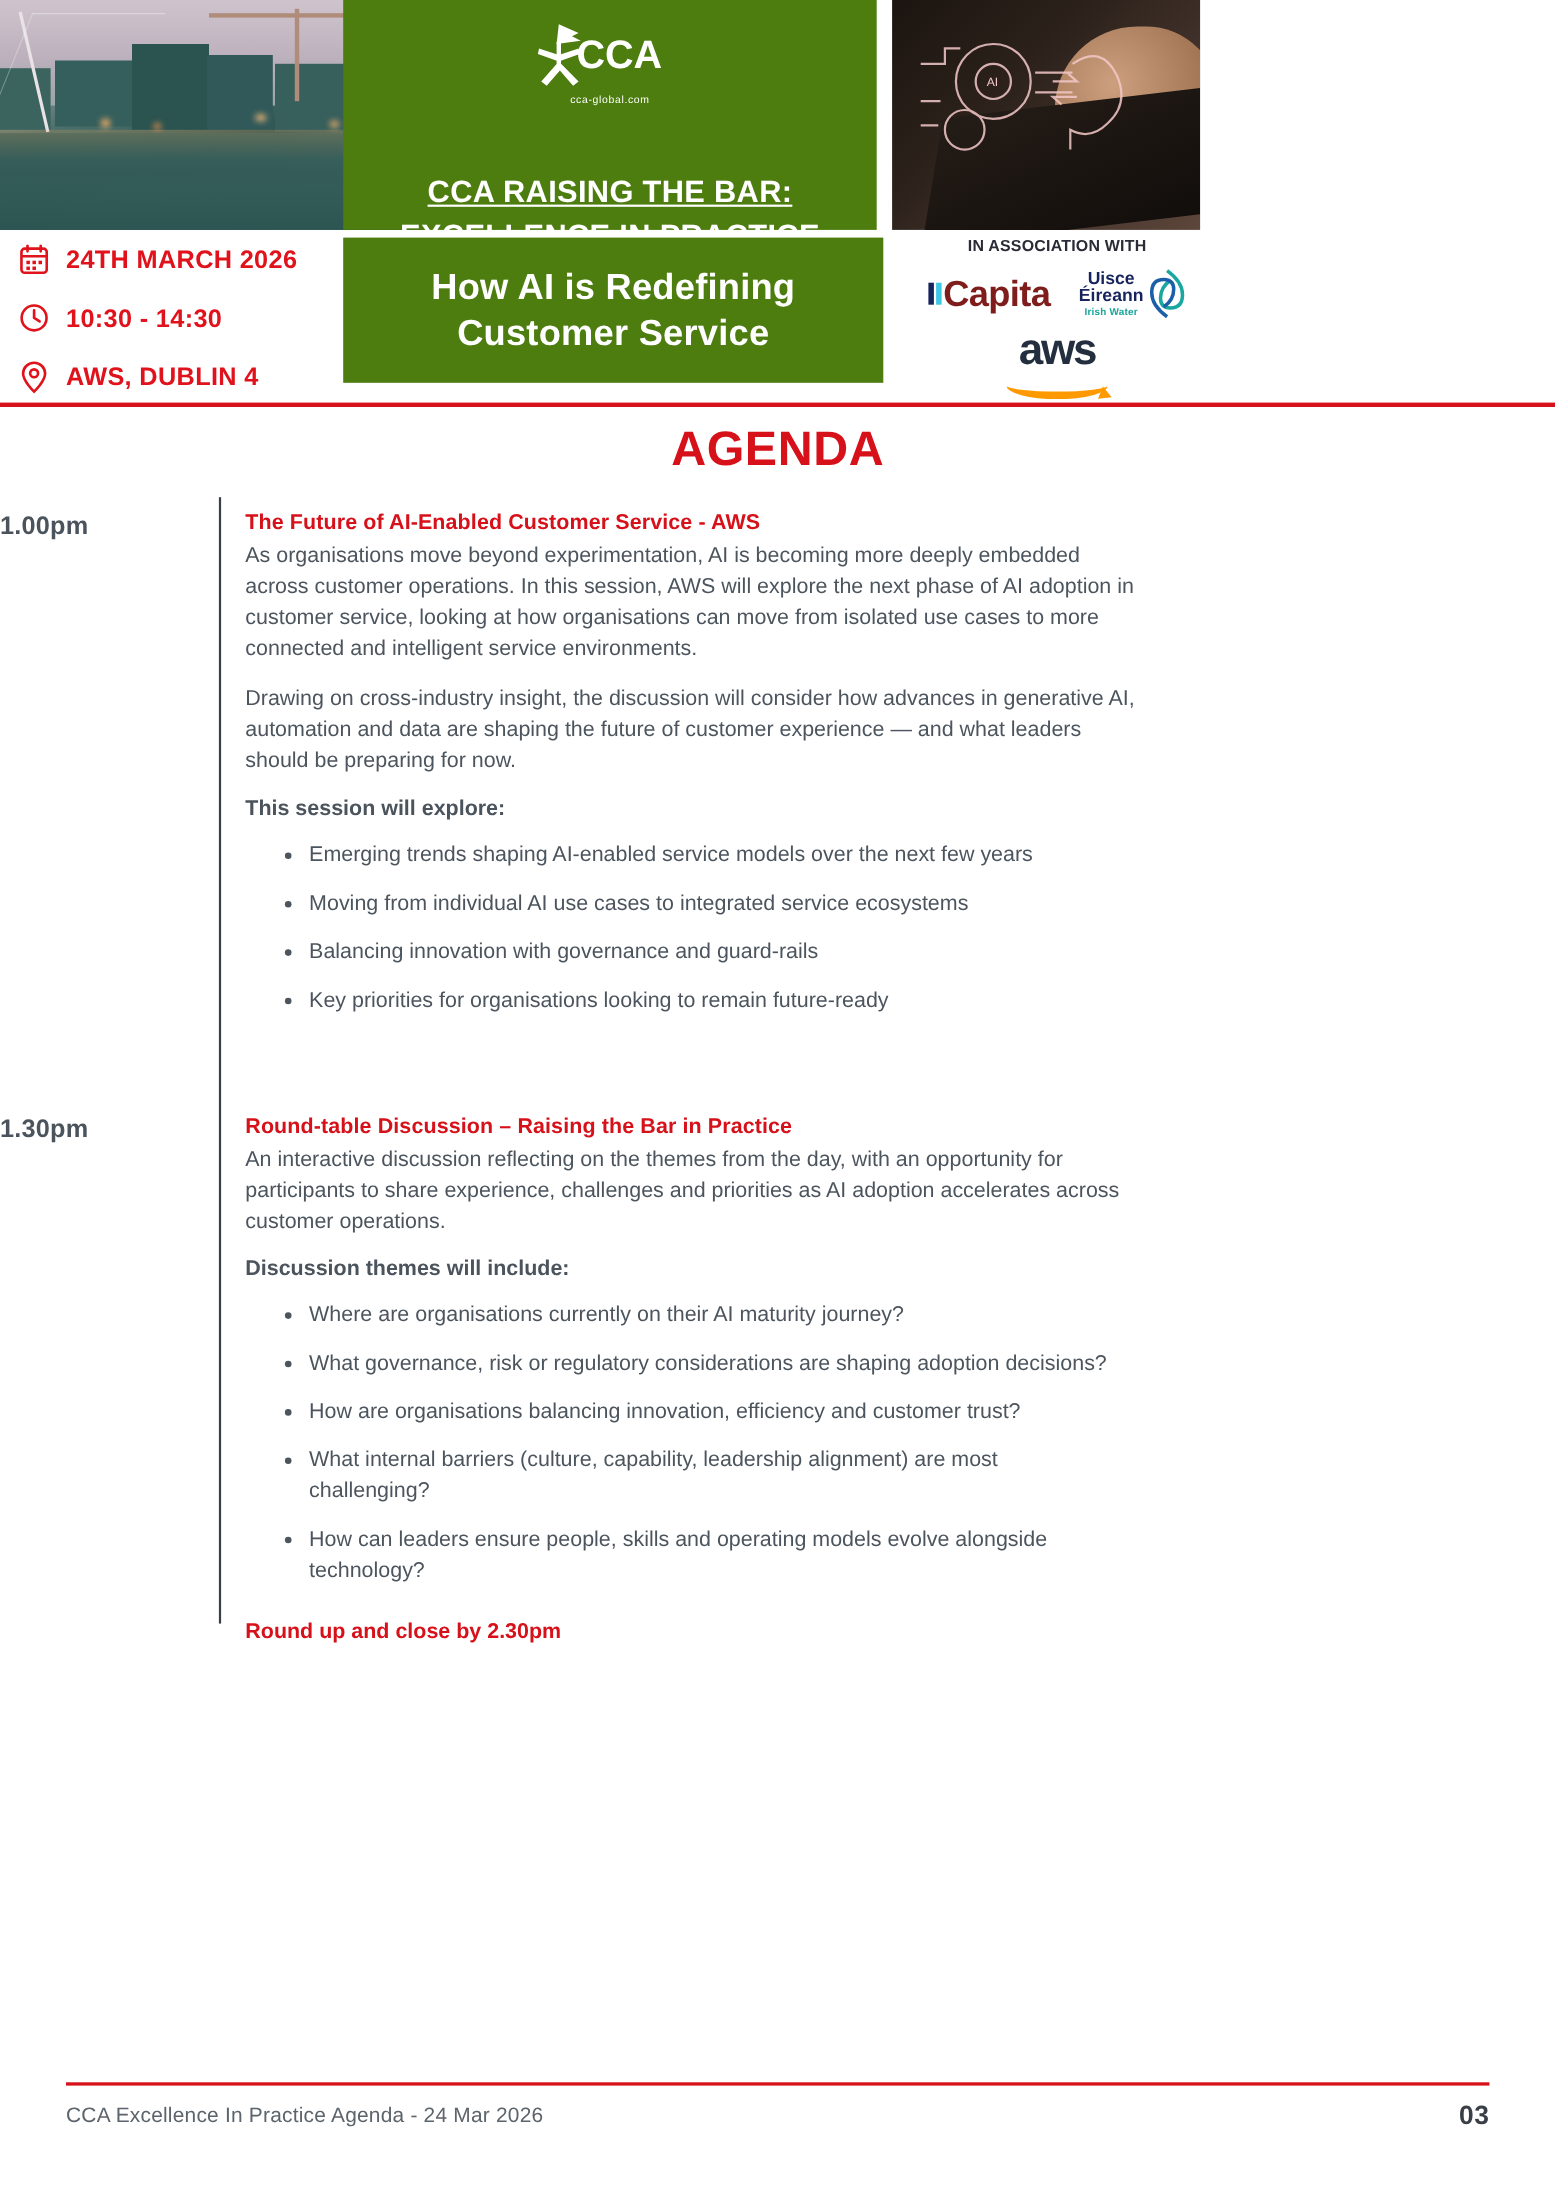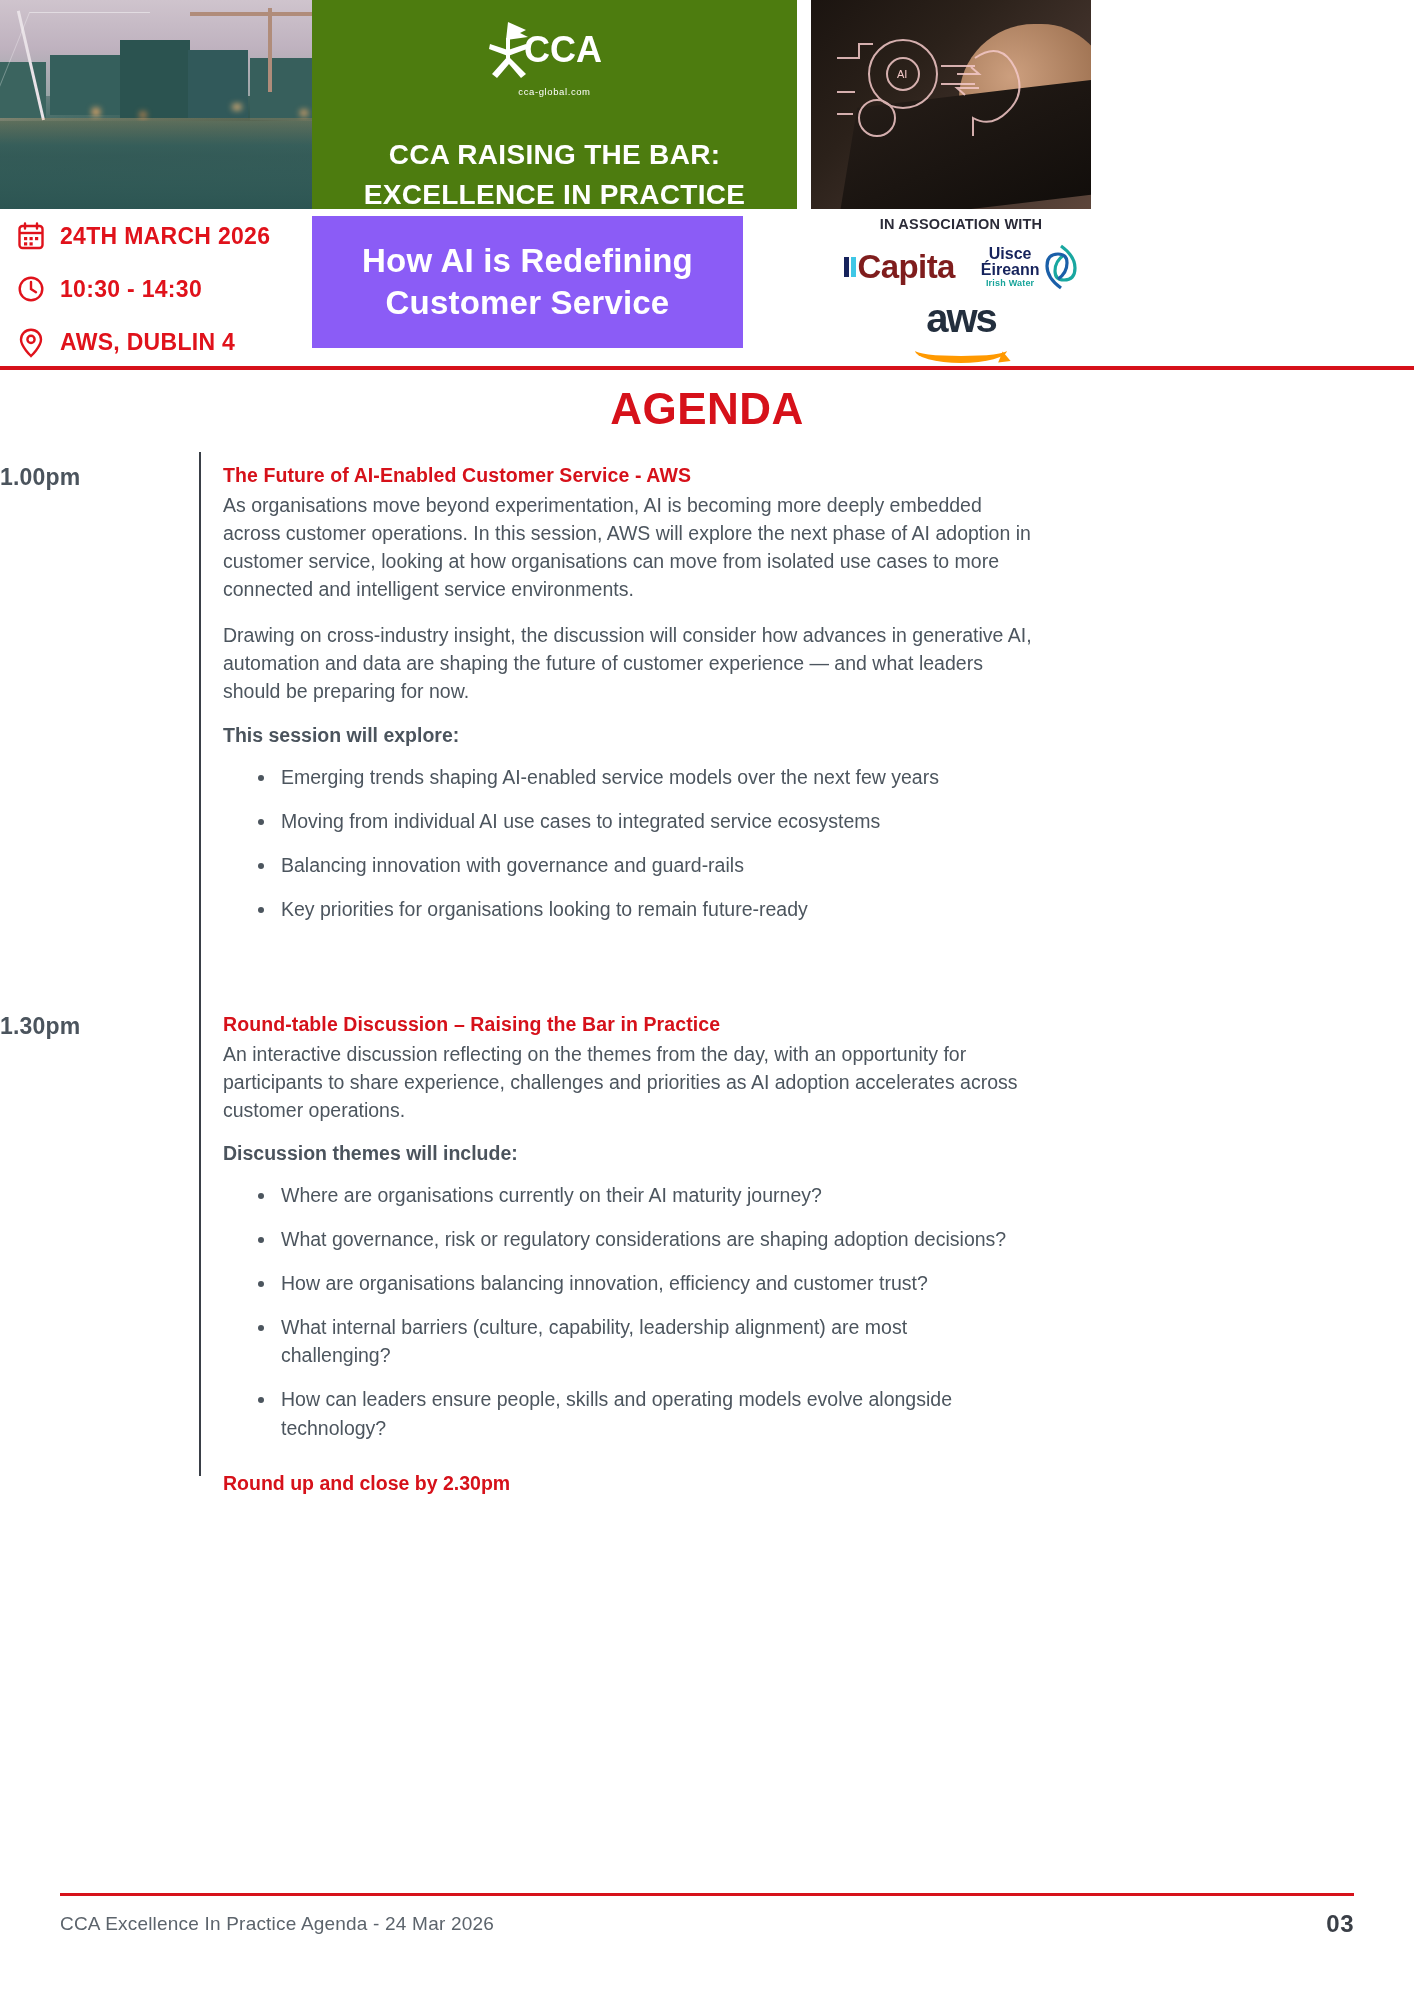--- a/index.html
+++ b/index.html
@@ -58,43 +58,44 @@
   }
 
   .hdr-red-top{
     position:absolute;left:312px;top:0;width:485px;height:209px;
     background:#4d7c0f;color:#fff;text-align:center;
   }
   .cca-logo{position:relative;margin:0 auto;padding-top:18px;width:150px;height:105px;}
   .cca-mark{position:relative;width:150px;height:66px;margin:0 auto;}
   .cca-sub{font-size:9.5px;letter-spacing:.6px;margin-top:2px;}
   .hdr-title{
-    margin-top:12px;font-size:28px;font-weight:600;line-height:1.42;
+    margin-top:32px;font-size:28px;font-weight:600;line-height:1.42;
     letter-spacing:.3px;
+    text-decoration:underline;
   }
 
   .hdr-photo-right{
     position:absolute;left:811px;top:0;width:280px;height:209px;overflow:hidden;
     background:linear-gradient(135deg,#1b1410 0%,#2b211a 35%,#40312a 65%,#5d463b 100%);
   }
   .hdr-photo-right .kb{
     position:absolute;left:40px;top:92px;width:250px;height:118px;
     background:linear-gradient(160deg,#241c17 0%,#120e0b 100%);
     transform:skewX(-16deg) rotate(-7deg);
   }
   .hdr-photo-right .hand{
     position:absolute;right:-18px;top:24px;width:150px;height:150px;border-radius:50% 45% 50% 40%;
     background:radial-gradient(circle at 35% 35%,#d4a583,#a87a58 60%,#6f4d37 100%);
     opacity:.95;
   }
   .hdr-photo-right svg{position:absolute;left:18px;top:14px;}
 
   .hdr-red-bottom{
-    position:absolute;left:312px;top:216px;width:431px;height:132px;
-    background:#8b5cf6;color:#fff;display:flex;align-items:center;justify-content:center;
+    position:absolute;left:312px;top:216px;width:491px;height:132px;
+    background:#4d7c0f;color:#fff;display:flex;align-items:center;justify-content:center;
     text-align:center;
   }
   .hdr-red-bottom .t{font-size:33px;font-weight:bold;line-height:1.26;letter-spacing:.2px;}
 
   .hdr-assoc{
     position:absolute;left:811px;top:216px;width:300px;height:150px;text-align:center;
   }
   .assoc-label{
     font-size:14.5px;font-weight:bold;color:#2b2b38;letter-spacing:.2px;
     margin:0 0 10px 0;

